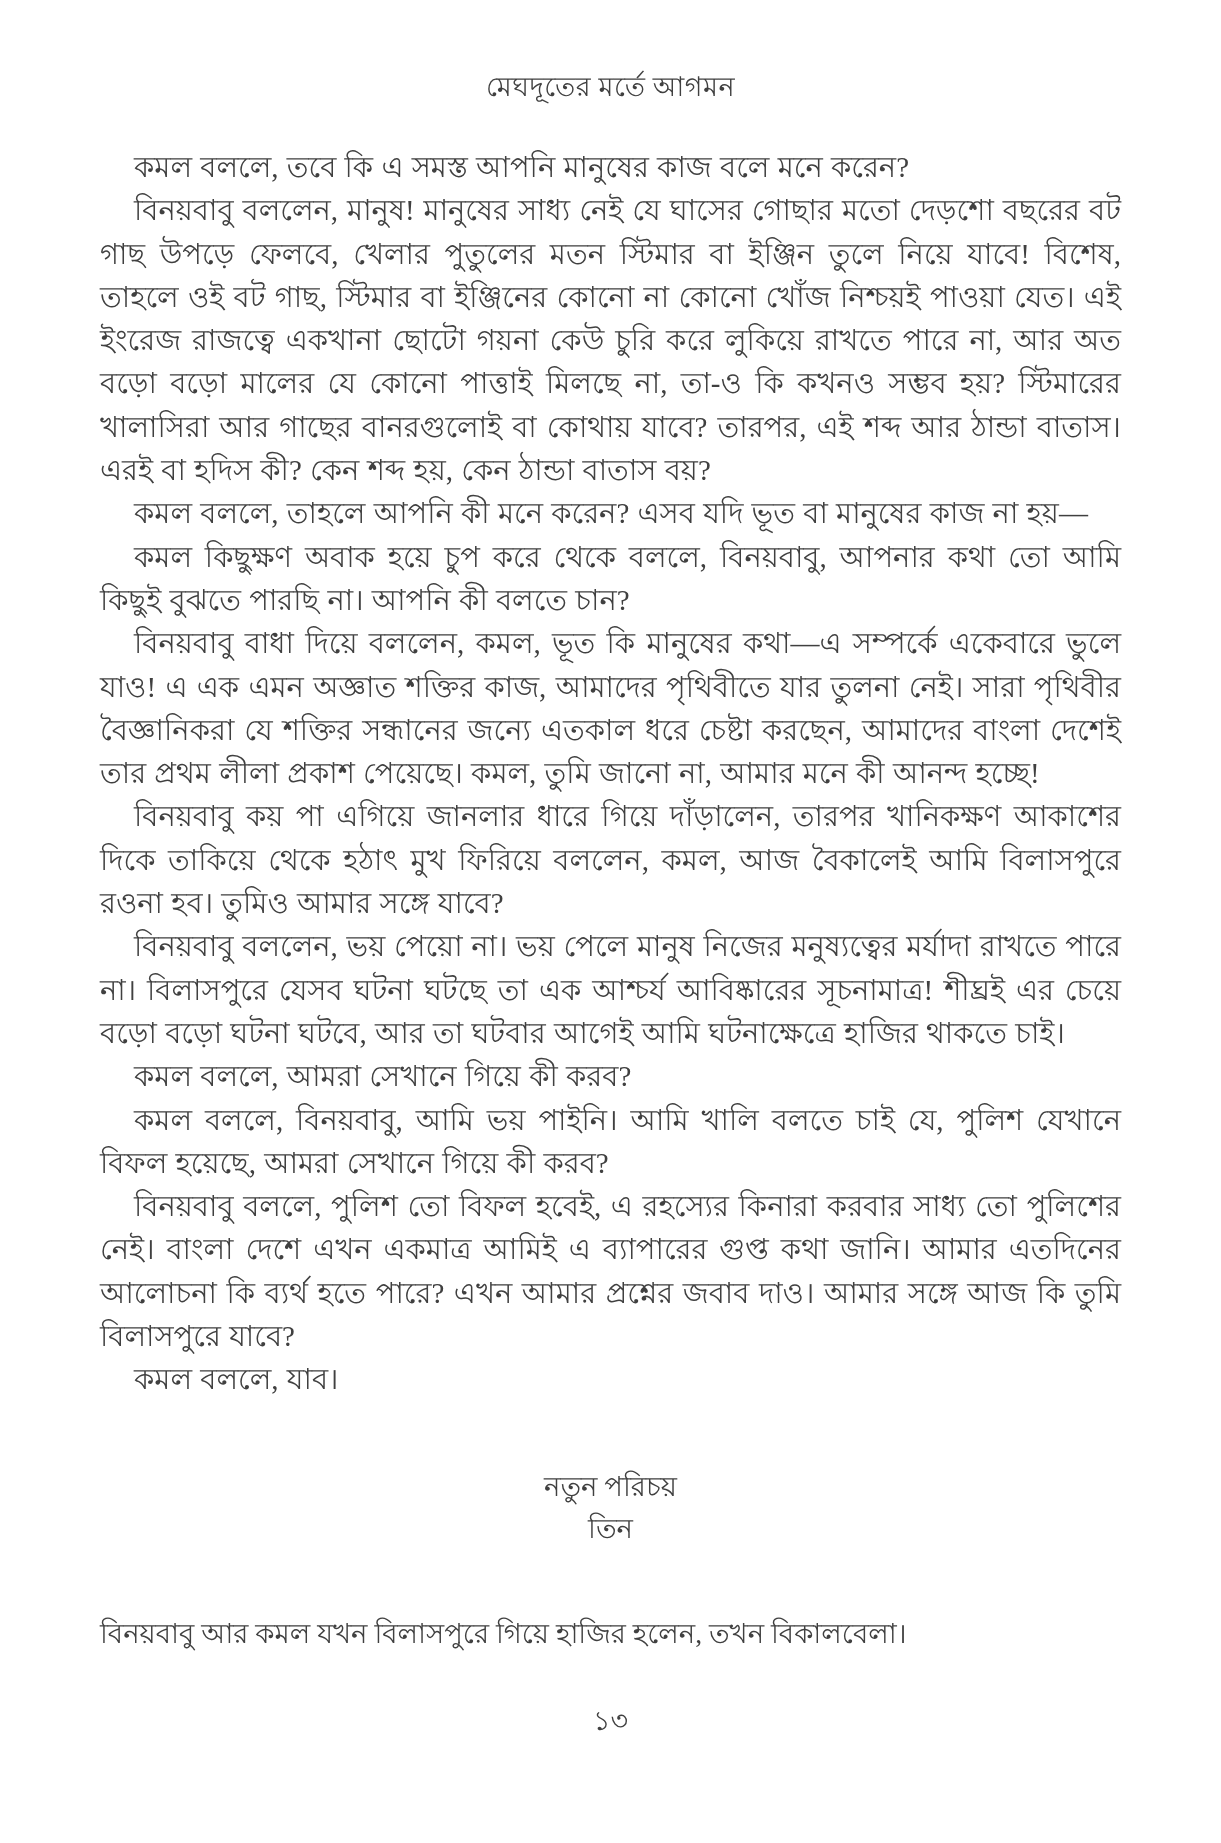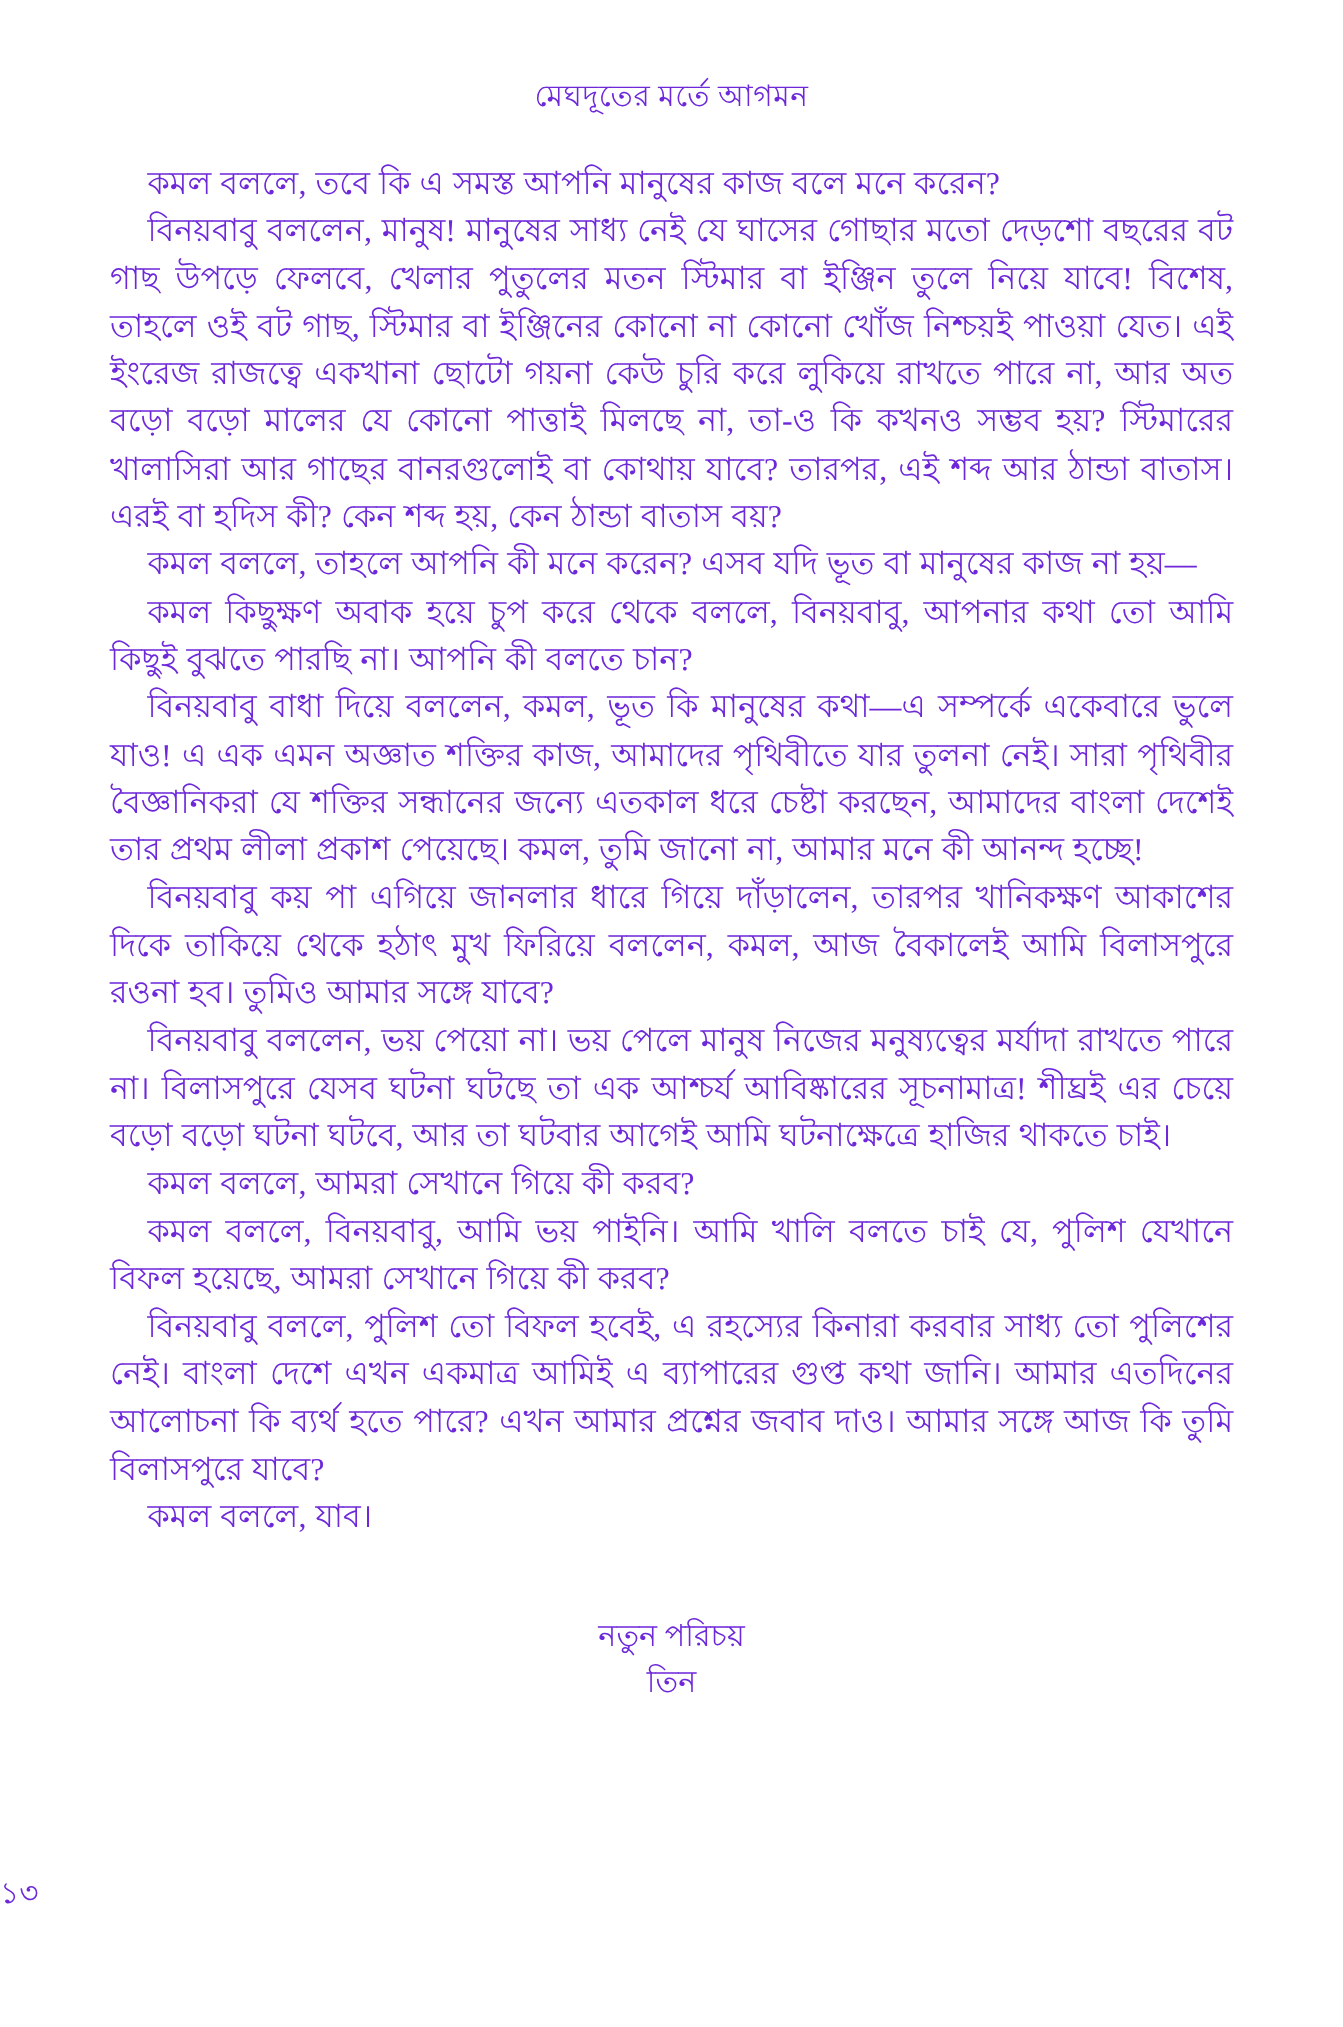--- a/index.html
+++ b/index.html
@@ -6,21 +6,21 @@
     margin: 0;
     padding: 0;
     background: #ffffff;
   }
   .page {
     position: relative;
     width: 1221px;
     height: 1843px;
     margin: 0 auto;
     background: #ffffff;
-    color: #6d28d9;
+    color: #404040;
     font-family: "Liberation Serif", "DejaVu Serif", serif;
     overflow: hidden;
   }
   .chapter-title {
     padding-top: 70px;
     text-align: center;
     font-size: 27px;
     line-height: 34px;
     letter-spacing: 0.5px;
   }
@@ -49,20 +49,21 @@
     font-size: 27.5px;
     line-height: 43.3px;
     text-align: justify;
     text-indent: 0;
   }
   .page-number {
     position: absolute;
     top: 1700px;
     left: 0;
     width: 100%;
+    text-align: center;
     font-size: 27px;
   }
 </style>
 </head>
 <body>
 
 <div class="page">
 
   <div class="chapter-title">মেঘদূতের মর্তে আগমন</div>
 
@@ -78,16 +79,19 @@
     <p>কমল বললে, বিনয়বাবু, আমি ভয় পাইনি। আমি খালি বলতে চাই যে, পুলিশ যেখানে বিফল হয়েছে, আমরা সেখানে গিয়ে কী করব?</p>
     <p>বিনয়বাবু বললে, পুলিশ তো বিফল হবেই, এ রহস্যের কিনারা করবার সাধ্য তো পুলিশের নেই। বাংলা দেশে এখন একমাত্র আমিই এ ব্যাপারের গুপ্ত কথা জানি। আমার এতদিনের আলোচনা কি ব্যর্থ হতে পারে? এখন আমার প্রশ্নের জবাব দাও। আমার সঙ্গে আজ কি তুমি বিলাসপুরে যাবে?</p>
     <p>কমল বললে, যাব।</p>
   </div>
 
   <div class="section-break">
     <div>নতুন পরিচয়</div>
     <div>তিন</div>
   </div>
 
+  <div class="closing-block">
+    <p>বিনয়বাবু আর কমল যখন বিলাসপুরে গিয়ে হাজির হলেন, তখন বিকালবেলা।</p>
+  </div>
 
   <div class="page-number">১৩</div>
 
 </div>
 
 </body></html>

